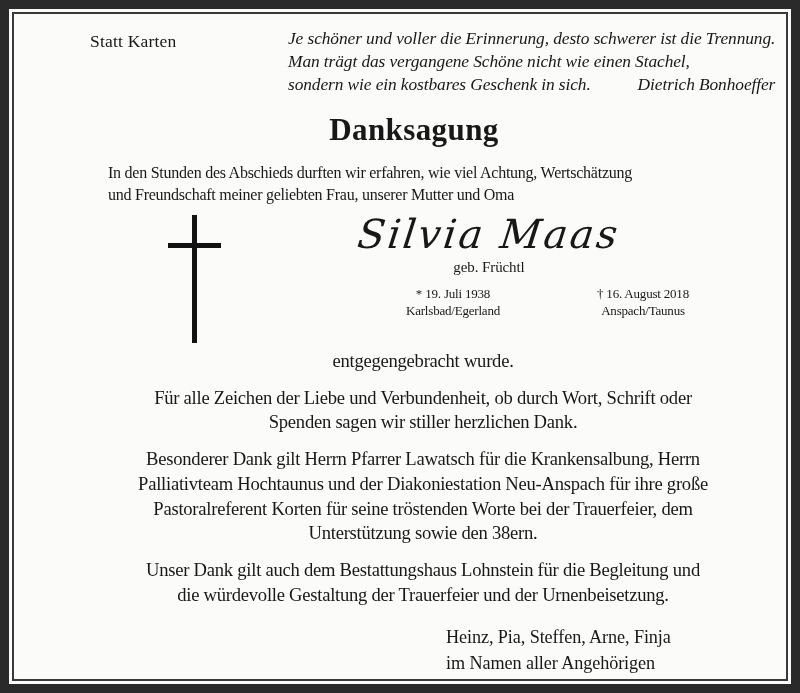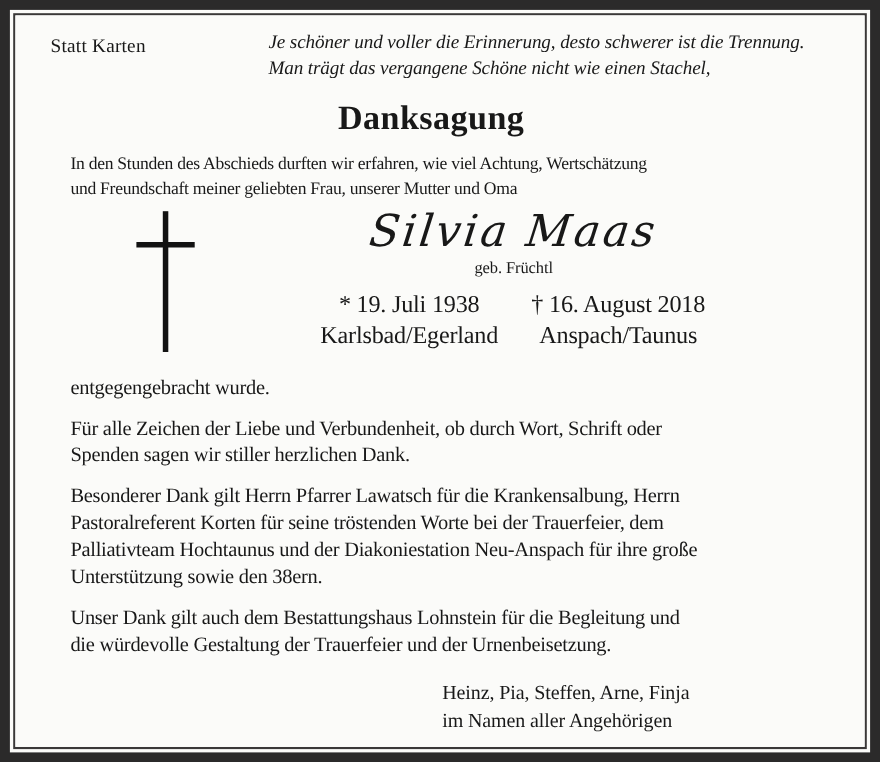--- a/index.html
+++ b/index.html
@@ -36,21 +36,21 @@
     background: #fbfbf9;
   }
 
   .sheet {
     box-sizing: border-box;
     position: relative;
     width: 100%;
     height: 100%;
     background: #fbfbf9;
     color: #181818;
-    padding: 13px 24px 0 32px;
+    padding: 13px 24px 0 76px;
   }
 
   
   .top-row {
     display: flex;
     align-items: flex-start;
     justify-content: flex-start;
   }
 
   .statt-karten {
@@ -150,38 +150,39 @@
   }
 
   .born-name {
     font-size: 15px;
     letter-spacing: -.1px;
     margin-top: 4px;
   }
 
   .dates {
     display: flex;
-    justify-content: center;
+    justify-content: flex-end;
     margin-top: 10px;
-    font-size: 22px;
+    font-size: 13px;
     line-height: 1.28;
     letter-spacing: -.2px;
   }
   .date-col {
     text-align: center;
     width: 190px;
   }
   .date-col .place { display: block; }
 
   
   .body-text {
-    margin: 15px 24px 0 18px;
+    margin: 0 24px 0 18px;
     font-size: 18.6px;
     line-height: 1.33;
     letter-spacing: -.25px;
+    text-align: center;
   }
   .body-text p { margin: 0 0 12px 0; }
   .body-text p.tight { margin-bottom: 12px; }
   .body-text .l { display: block; white-space: nowrap; }
 
   .closing {
     margin: 18px 24px 0 0;
     padding-left: 356px;
     font-size: 18.2px;
     line-height: 1.4;
@@ -196,20 +197,24 @@
   <div class="frame-gap">
     <div class="frame-inner-rule">
       <div class="sheet">
 
         <div class="top-row">
           <div class="statt-karten">Statt Karten</div>
 
           <div class="quote-block">
             <div class="quote-line">Je schöner und voller die Erinnerung, desto schwerer ist die Trennung.</div>
             <div class="quote-line">Man trägt das vergangene Schöne nicht wie einen Stachel,</div>
+            <div class="quote-line-3">
+              <span>sondern wie ein kostbares Geschenk in sich.</span>
+              <span class="quote-attrib">Dietrich Bonhoeffer</span>
+            </div>
           </div>
         </div>
 
         <div class="danksagung">Danksagung</div>
 
         <div class="intro">
           <span class="l">In den Stunden des Abschieds durften wir erfahren, wie viel Achtung, Wertschätzung</span>
           <span class="l">und Freundschaft meiner geliebten Frau, unserer Mutter und Oma</span>
         </div>
 
@@ -241,22 +246,22 @@
             <span class="l">entgegengebracht wurde.</span>
           </p>
 
           <p>
             <span class="l">Für alle Zeichen der Liebe und Verbundenheit, ob durch Wort, Schrift oder</span>
             <span class="l">Spenden sagen wir stiller herzlichen Dank.</span>
           </p>
 
           <p>
             <span class="l">Besonderer Dank gilt Herrn Pfarrer Lawatsch für die Krankensalbung, Herrn</span>
+            <span class="l">Palliativteam Hochtaunus und der Diakoniestation Neu-Anspach für ihre große</span>
             <span class="l">Pastoralreferent Korten für seine tröstenden Worte bei der Trauerfeier, dem</span>
-            <span class="l">Palliativteam Hochtaunus und der Diakoniestation Neu-Anspach für ihre große</span>
             <span class="l">Unterstützung sowie den 38ern.</span>
           </p>
 
           <p>
             <span class="l">Unser Dank gilt auch dem Bestattungshaus Lohnstein für die Begleitung und</span>
             <span class="l">die würdevolle Gestaltung der Trauerfeier und der Urnenbeisetzung.</span>
           </p>
         </div>
 
         <div class="closing">

